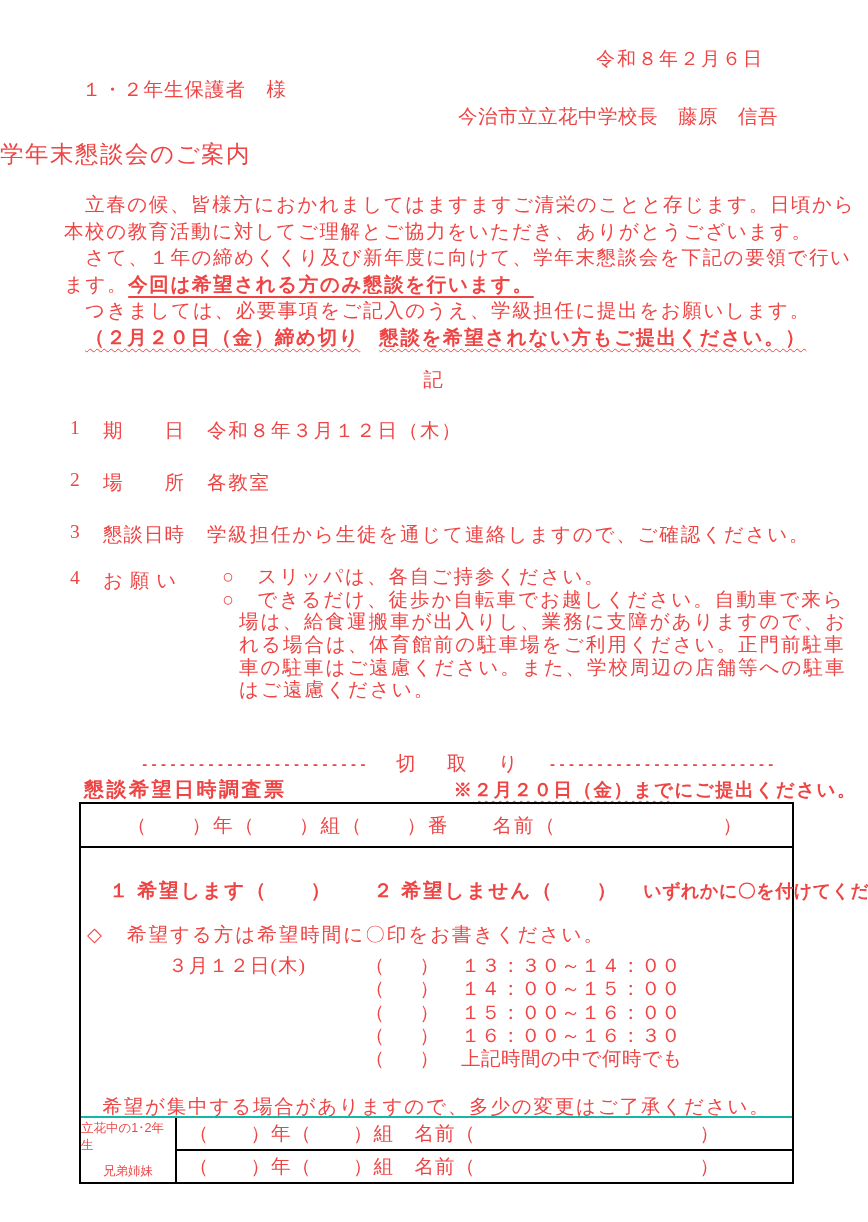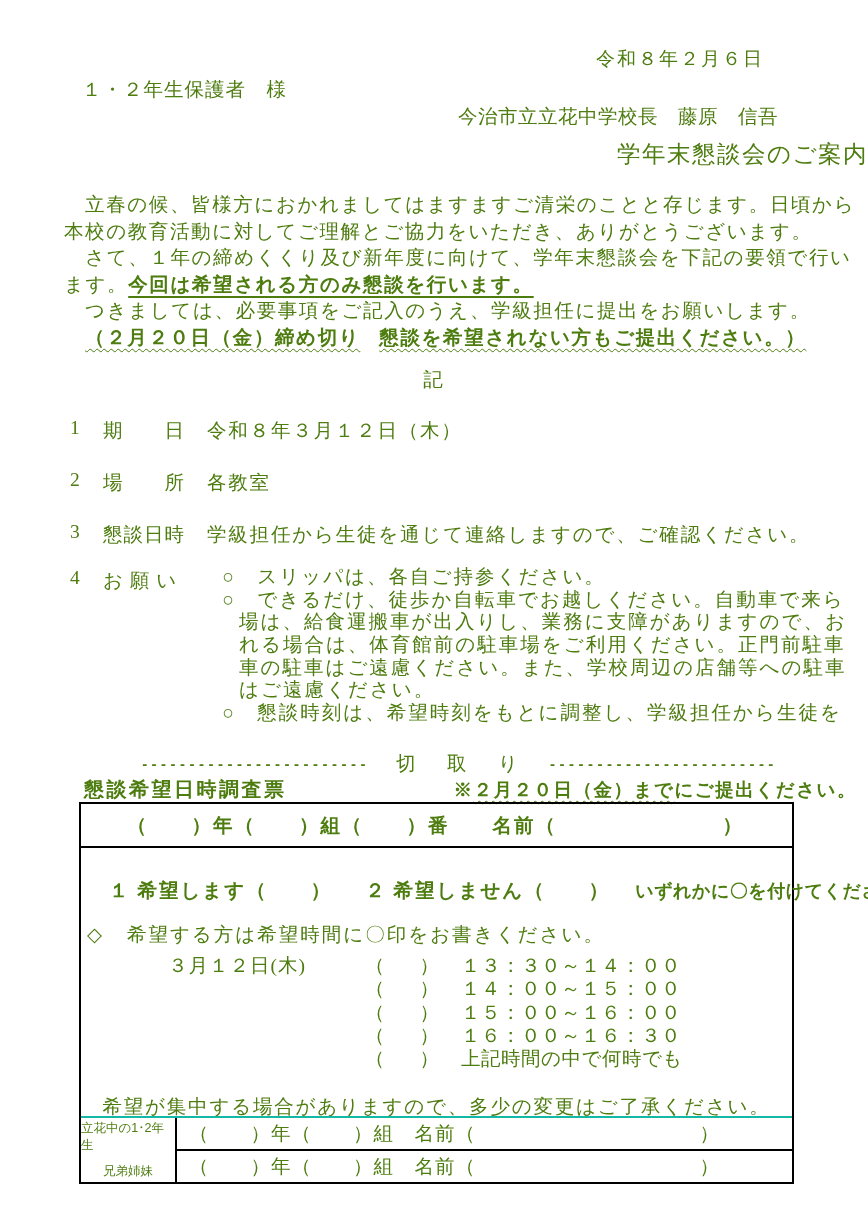--- a/index.html
+++ b/index.html
@@ -1,27 +1,27 @@
 <!DOCTYPE html>
 <html><head>
 <meta charset="utf-8">
 <style>
   html,body{margin:0;padding:0;background:#fff;}
   .page{
     position:relative;width:868px;height:1222px;background:#ffffff;
     font-family:"Liberation Serif","DejaVu Serif",serif;
-    color:#4d7c0f;overflow:hidden;
+    color:#ef4444;overflow:hidden;
   }
   .abs{position:absolute;white-space:nowrap;}
 
   
   .date{top:46px;right:104px;font-size:19px;letter-spacing:2px;}
   .recipient{top:76px;left:82px;font-size:19.5px;letter-spacing:1px;}
   .sender{top:103px;left:458px;font-size:19.5px;letter-spacing:.5px;}
-  .doc-title{top:138px;left:0;width:100%;text-align:right;font-size:23.5px;letter-spacing:1.5px;}
+  .doc-title{top:138px;left:0;width:100%;text-align:left;font-size:23.5px;letter-spacing:1.5px;}
 
   
   .para{top:192px;left:64px;width:792px;font-size:19.5px;letter-spacing:1.6px;}
   .para .ln{height:26.6px;line-height:26.6px;white-space:nowrap;}
   .em-solid{font-weight:700;text-decoration:underline;text-decoration-thickness:1.5px;text-underline-offset:5px;}
   .em-wavy{font-weight:700;text-decoration:underline wavy;text-decoration-thickness:1px;text-underline-offset:4px;}
   .wavy-gap{display:inline-block;width:19px;}
 
   
   .ki-heading{top:366px;left:0;width:100%;text-align:center;font-size:19.5px;letter-spacing:2px;}
@@ -40,24 +40,24 @@
   .cut .cut-label{margin:0 26px;font-size:19.5px;letter-spacing:6px;}
 
   
   .form-title{top:776px;left:84px;font-size:20px;font-weight:700;letter-spacing:2.5px;}
   .deadline{top:777px;right:11px;font-size:18.5px;font-weight:700;letter-spacing:1.5px;}
 
   
   .box{position:absolute;left:79px;top:802px;width:715px;height:382px;border:2px solid #000;box-sizing:border-box;}
   .name-row{position:absolute;top:0;left:0;right:0;height:44px;border-bottom:2px solid #000;box-sizing:border-box;
             display:flex;align-items:center;justify-content:space-between;padding:0 48px 0 46px;
-            font-size:19.5px;letter-spacing:2px;white-space:nowrap;font-weight:bold;}
+            font-size:19.5px;letter-spacing:2px;white-space:nowrap;}
   .boxabs{position:absolute;white-space:nowrap;}
   .choice-row{top:73px;left:28px;font-size:19.5px;font-weight:700;letter-spacing:2px;}
-  .choice-row .opt2{margin-left:26px;}
+  .choice-row .opt2{margin-left:34px;}
   .choice-note{font-family:"Liberation Sans","DejaVu Sans",sans-serif;font-size:18px;font-weight:700;letter-spacing:.5px;margin-left:18px;}
   .diamond-row{top:117px;left:6px;font-size:19.5px;letter-spacing:2px;}
   .diamond-row .dtext{margin-left:16px;}
   .sched-date{top:148px;left:87px;font-size:19.5px;letter-spacing:1px;}
   .slot{left:284px;font-size:19.5px;display:flex;align-items:center;}
   .slot .blank{display:inline-flex;justify-content:space-between;width:74px;}
   .slot .time{margin-left:22px;letter-spacing:.5px;}
   .box-note{top:289px;left:0;width:100%;text-align:center;font-size:19.5px;letter-spacing:1.8px;}
 
   
@@ -111,21 +111,20 @@
     <span class="lbl">お 願 い</span>
   </div>
 
   <div class="abs bullets">
     <div class="bl">○　スリッパは、各自ご持参ください。</div>
     <div class="bl">○　できるだけ、徒歩か自転車でお越しください。自動車で来ら</div>
     <div class="bl cont1">場は、給食運搬車が出入りし、業務に支障がありますので、お</div>
     <div class="bl cont1">れる場合は、体育館前の駐車場をご利用ください。正門前駐車</div>
     <div class="bl cont1">車の駐車はご遠慮ください。また、学校周辺の店舗等への駐車</div>
     <div class="bl cont1">はご遠慮ください。</div>
-    <div class="bl">○　懇談時刻は、希望時刻をもとに調整し、学級担任から生徒を</div>
   </div>
 
   <div class="abs cut">
     <span class="dash">------------------------</span>
     <span class="cut-label">切　取　り</span>
     <span class="dash">------------------------</span>
   </div>
 
   <div class="abs form-title">懇談希望日時調査票</div>
   <div class="abs deadline">

